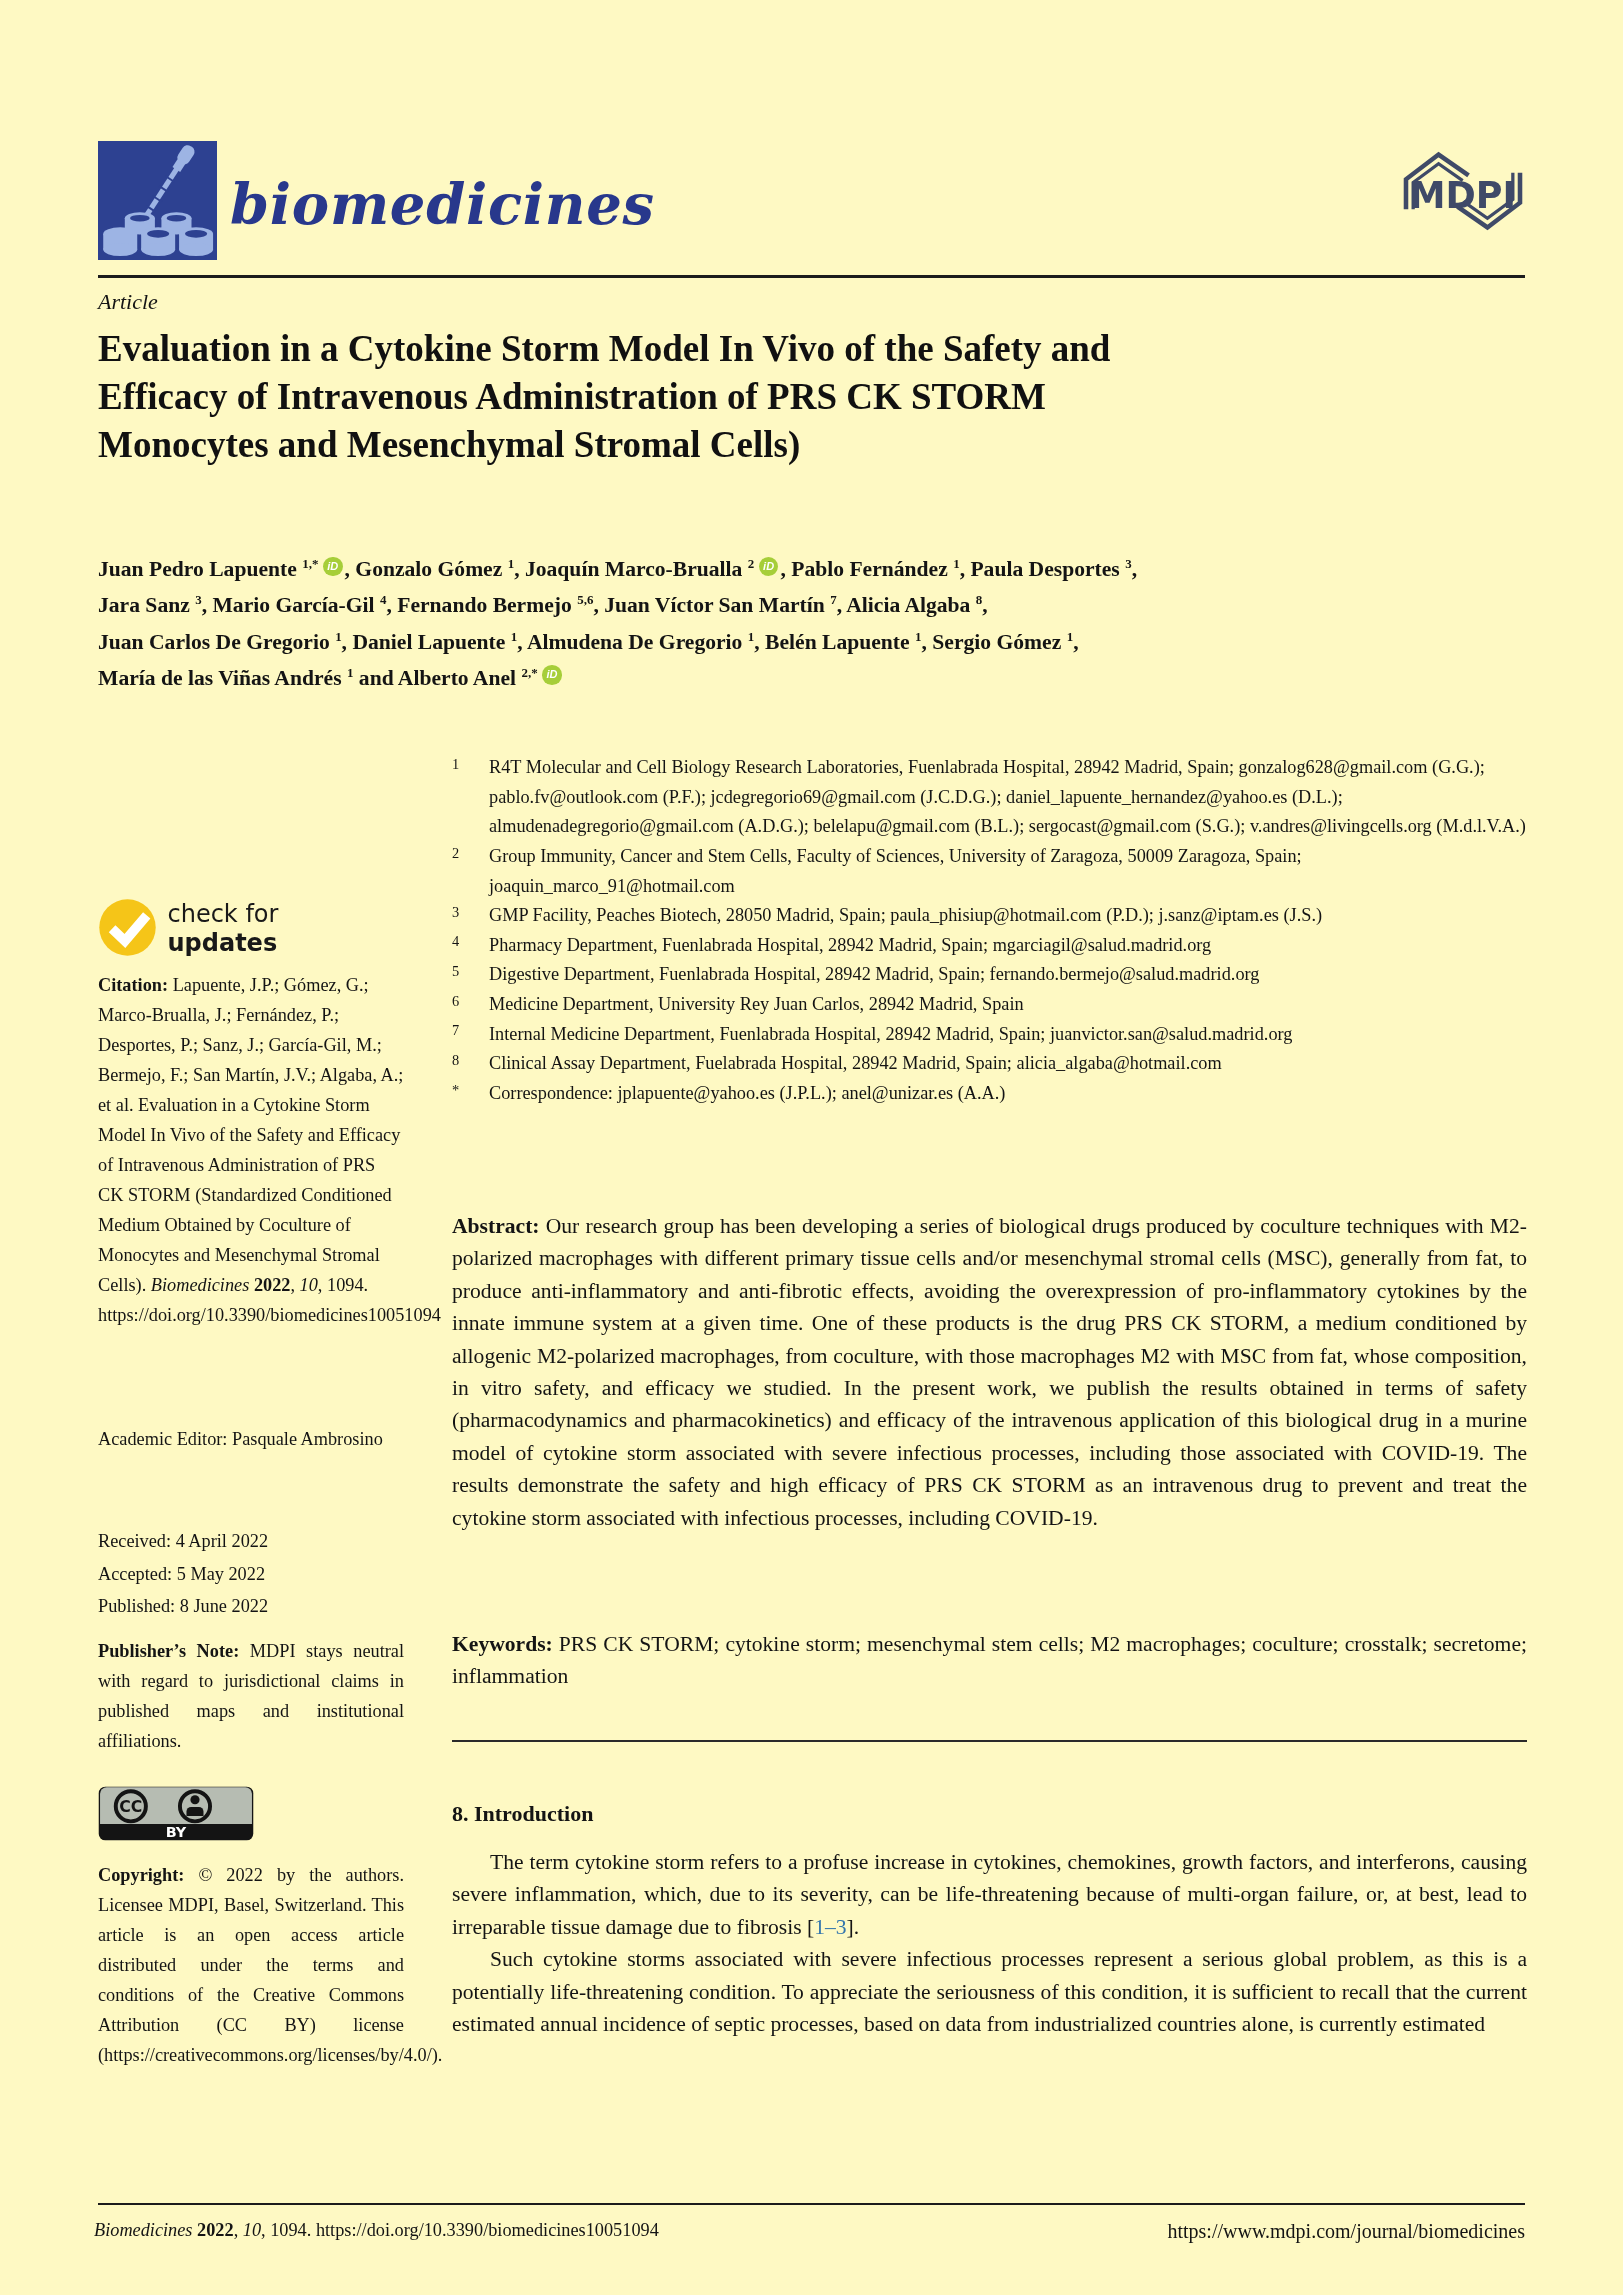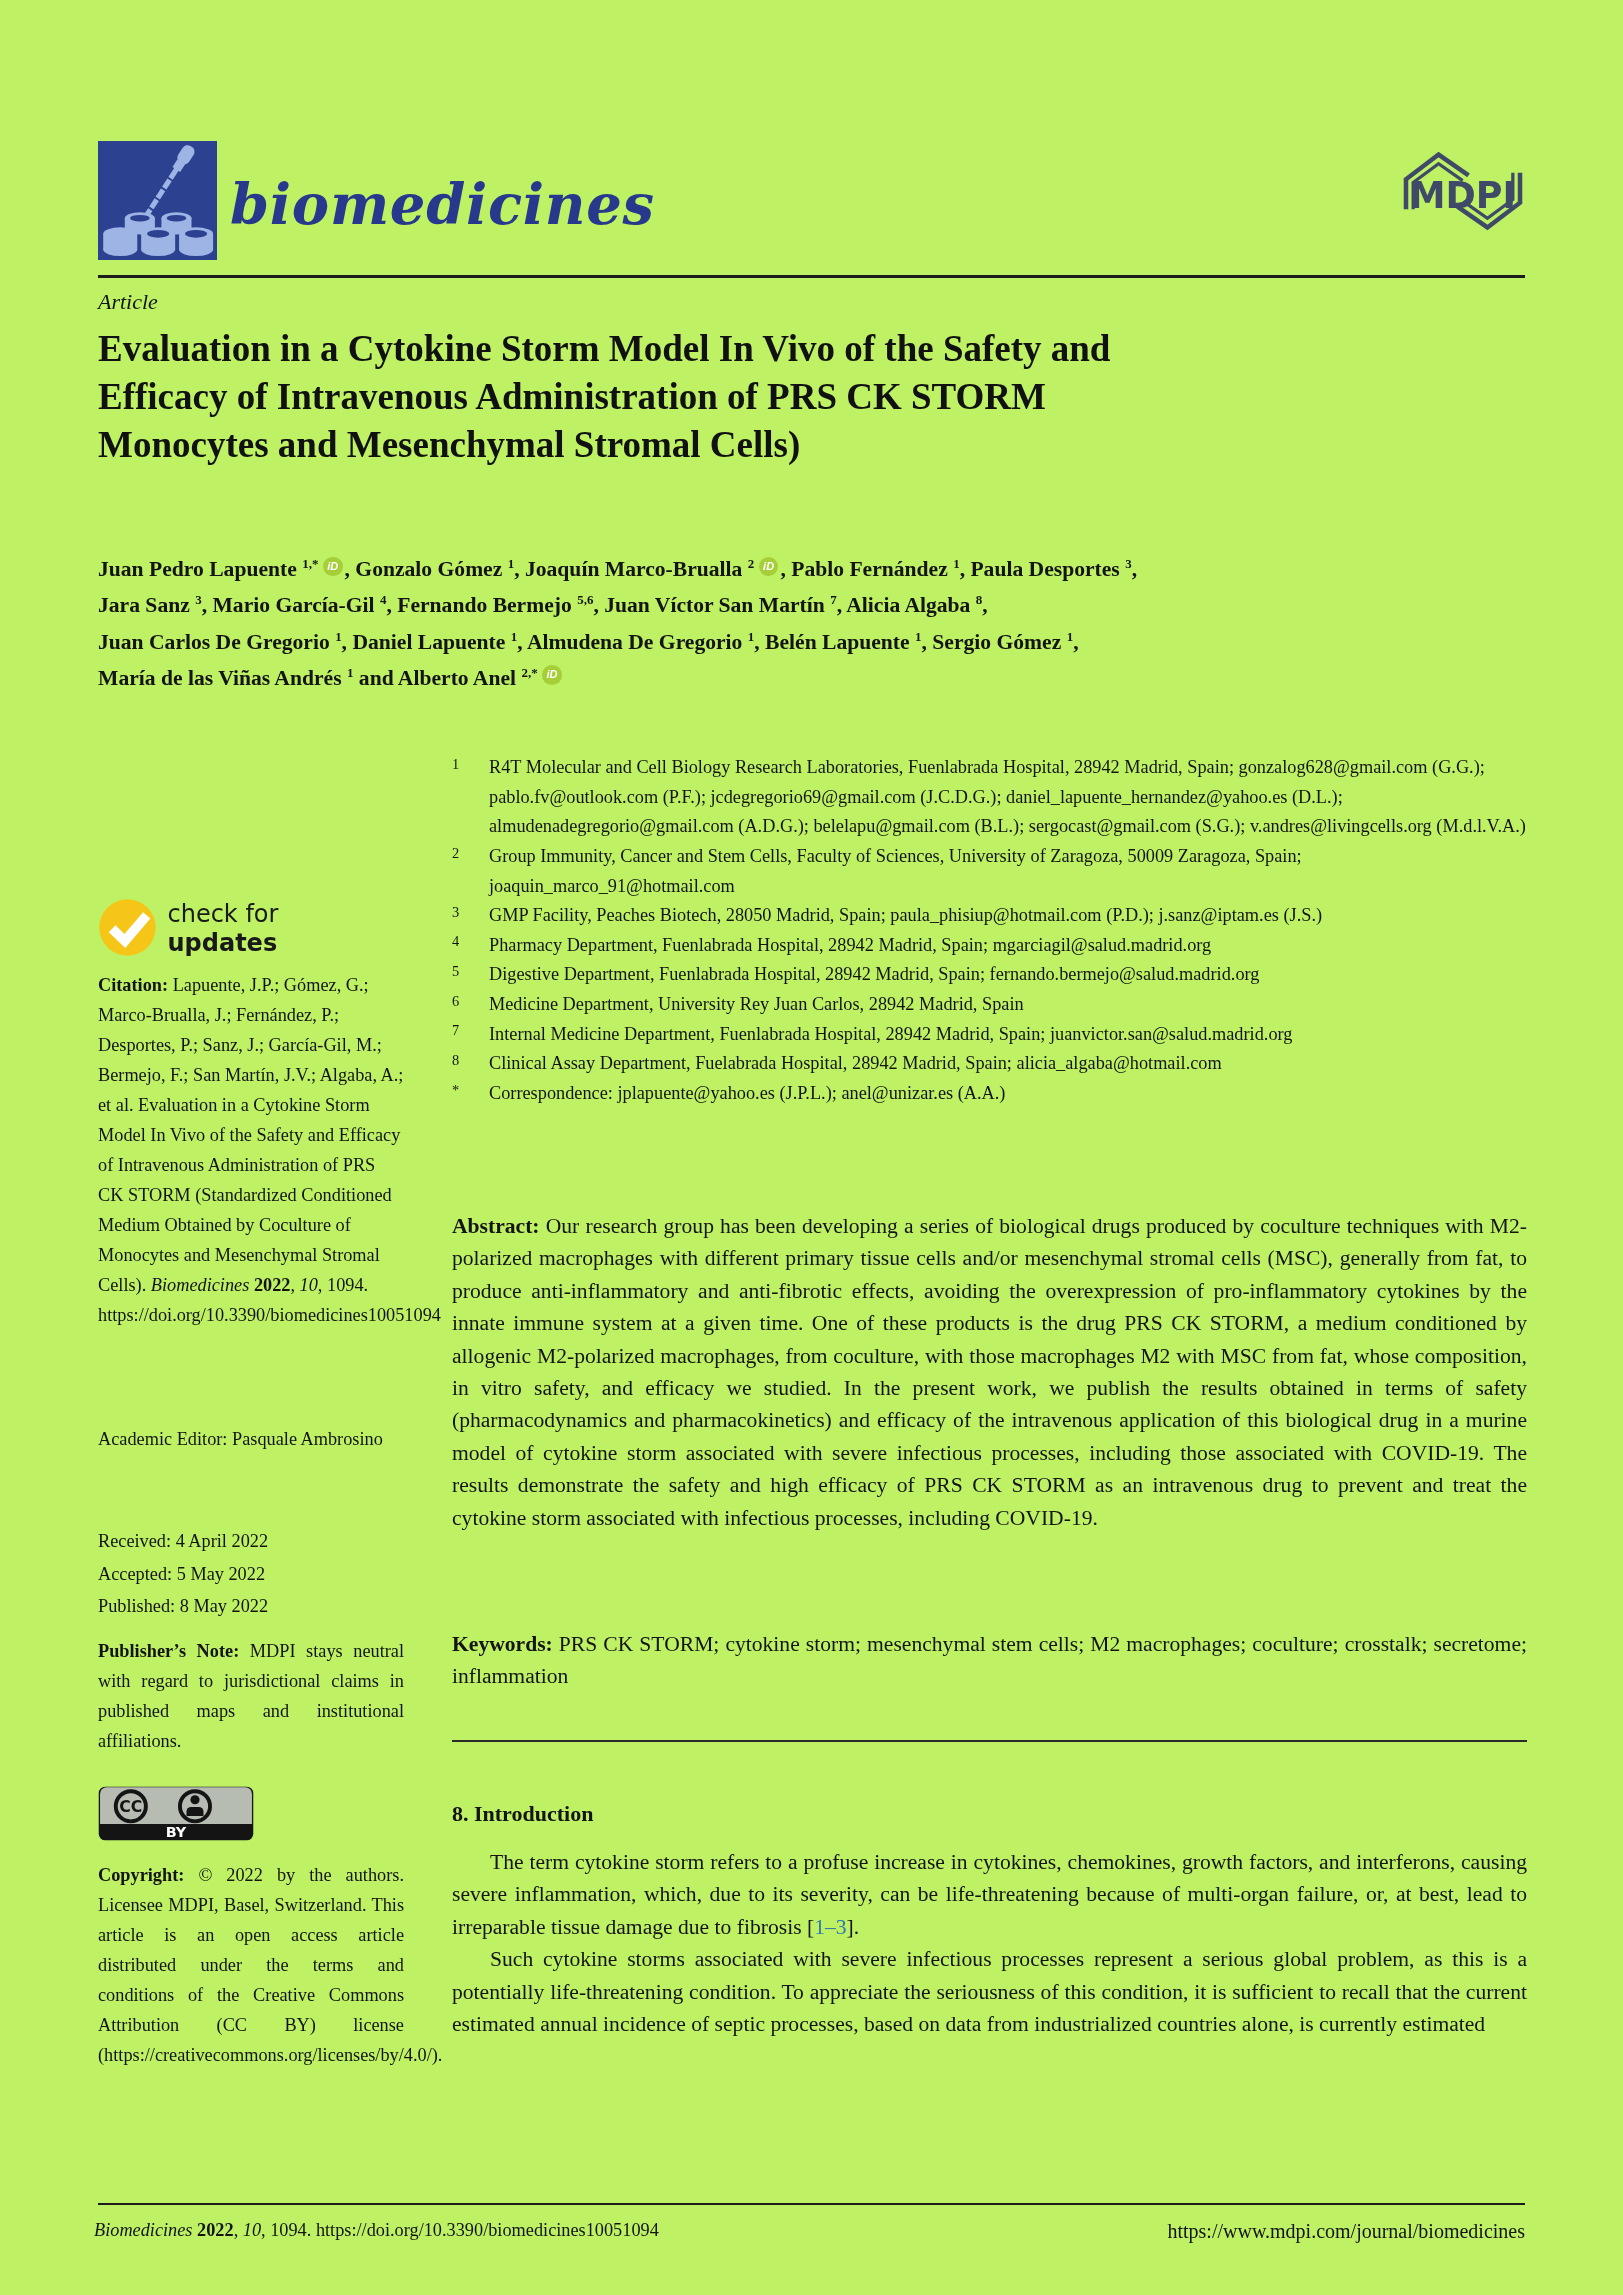--- a/index.html
+++ b/index.html
@@ -1,17 +1,17 @@
 <!DOCTYPE html>
 <html style="font-size:10.5px"><head>
 <meta charset="utf-8">
 <style>
   html,body{margin:0;padding:0;background:#ffffff;}
   body{width:1623px;height:2295px;font-family:"Liberation Serif","DejaVu Serif",serif;color:#141414;}
-  #page{position:relative;width:1623px;height:2295px;overflow:hidden;background:#bef264;}
+  #page{position:relative;width:1623px;height:2295px;overflow:hidden;background:#fef9c3;}
   .abs{position:absolute;}
   .b{font-weight:bold;}
   .i{font-style:italic;}
   .link{color:#3476ad;}
   sup{font-size:0.6em;line-height:0;vertical-align:super;}
 
   
   .wordmark{left:230px;top:171px;font-size:56px;font-style:italic;font-weight:bold;color:#28388c;letter-spacing:0.7px;font-family:"DejaVu Serif",serif;}
   .header-rule{left:98px;top:275px;width:1427px;height:2.6px;background:#1c1c1c;}
   .article-label{left:98px;top:289px;font-size:22px;font-style:italic;}
@@ -178,21 +178,21 @@
       </span>
     </div>
   </div>
 
   <div class="abs citation"><span class="b">Citation: </span><span>Lapuente, J.P.; Gómez, G.; Marco-Brualla, J.; Fernández, P.; Desportes, P.; Sanz, J.; García-Gil, M.; Bermejo, F.; San Martín, J.V.; Algaba, A.; et al. Evaluation in a Cytokine Storm Model In Vivo of the Safety and Efficacy of Intravenous Administration of PRS CK STORM (Standardized Conditioned Medium Obtained by Coculture of Monocytes and Mesenchymal Stromal Cells). </span><span class="i">Biomedicines </span><span class="b">2022</span><span>, </span><span class="i">10</span><span>, 1094. https://doi.org/10.3390/biomedicines10051094</span></div>
   <div class="abs acad">Academic Editor: Pasquale Ambrosino</div>
 
   <div class="abs dates">
     <div>Received: 4 April 2022</div>
     <div>Accepted: 5 May 2022</div>
-    <div>Published: 8 May 2022</div>
+    <div>Published: 8 June 2022</div>
   </div>
 
   <div class="abs pubnote"><span class="b">Publisher’s Note: </span><span>MDPI stays neutral with regard to jurisdictional claims in published maps and institutional affiliations.</span></div>
 
   <div class="abs ccbadge">
     <svg width="156" height="55" viewBox="0 0 238 84">
       <rect x="1" y="1" width="236" height="82" rx="10" fill="#141414"></rect>
       <path d="M3,12 a10,10 0 0 1 10,-10 h212 a10,10 0 0 1 10,10 v46 h-232 z" fill="#b6bcb2"></path>
       <circle cx="50" cy="31" r="23" fill="none" stroke="#141414" stroke-width="6"></circle>
       <text x="50" y="40" text-anchor="middle" font-family="'DejaVu Sans',sans-serif" font-weight="bold" font-size="24" fill="#141414">CC</text>

